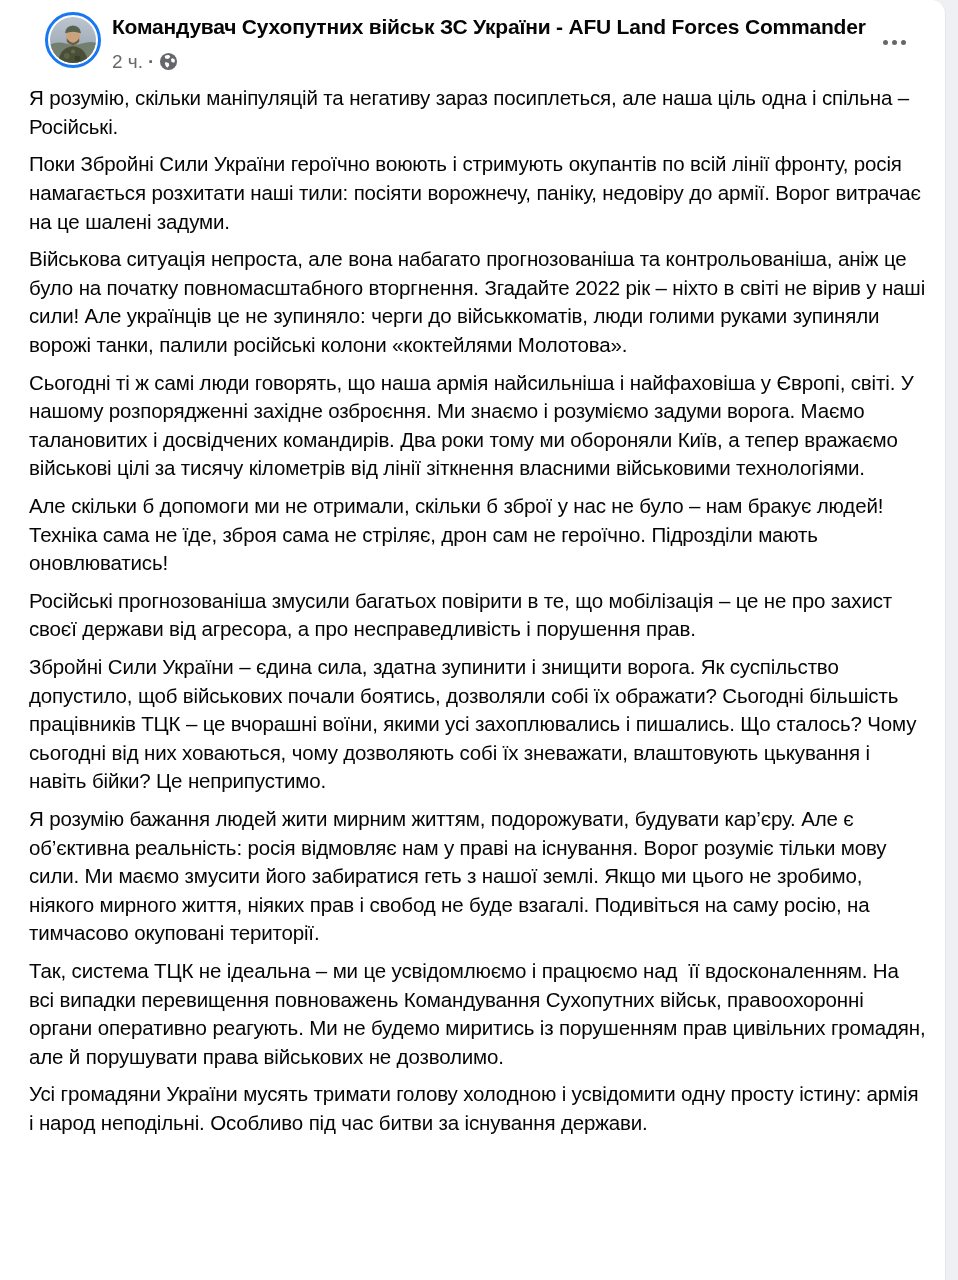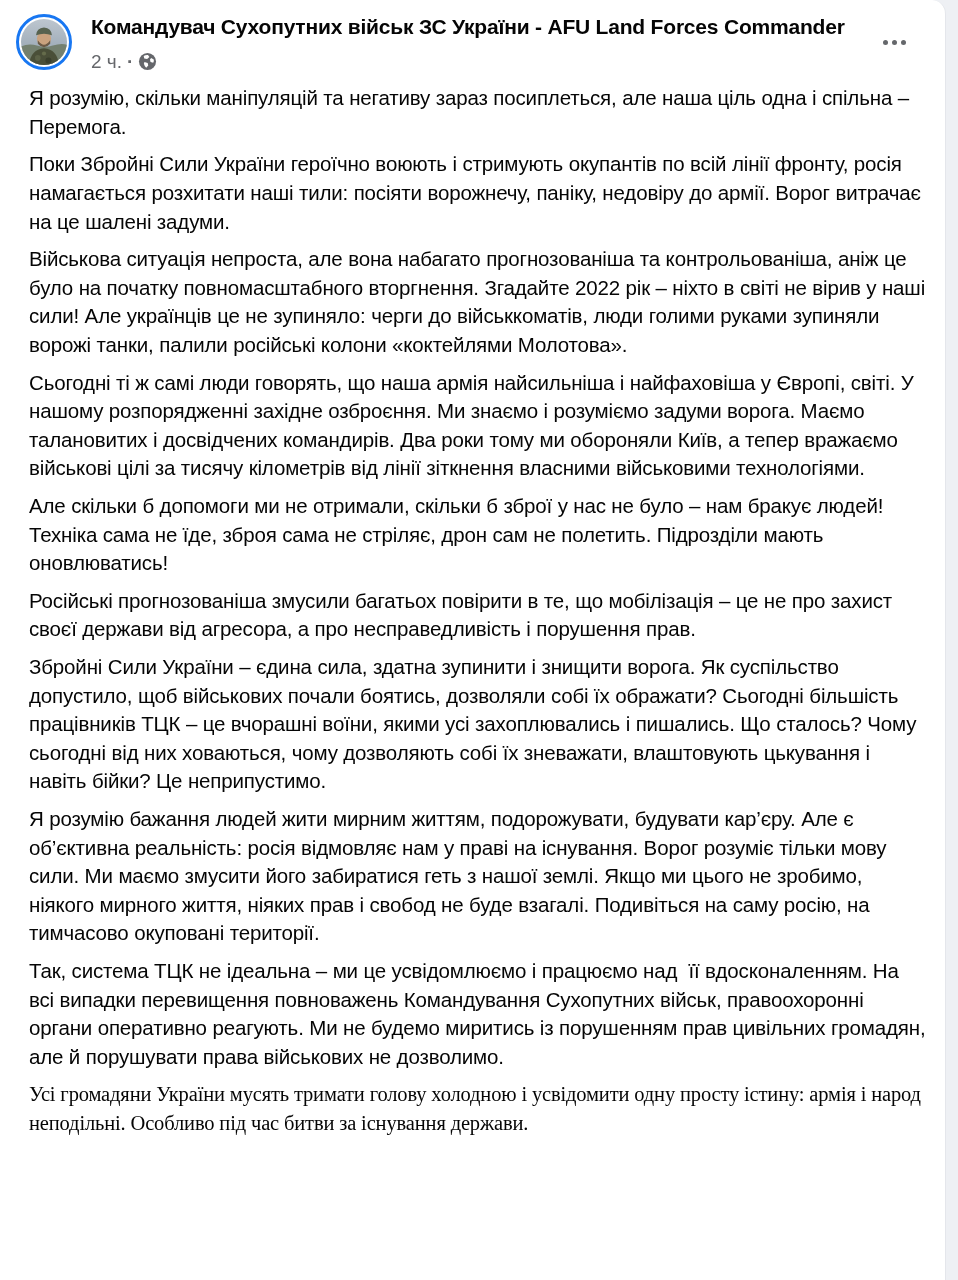--- a/index.html
+++ b/index.html
@@ -13,24 +13,23 @@
     position:relative;
     width:945px;
     min-height:1280px;
     background:#FFFFFF;
     border-right:1px solid #E4E6EB;
     border-top-right-radius:14px;
   }
   
   .post-header {
     display:flex;
-    align-items:center;
-    padding:12px 40px 0 16px;
+    align-items:flex-start;
+    padding:12px 40px 0 45px;
     position:relative;
-    gap:8px;
   }
   .avatar-ring {
     flex:0 0 auto;
     width:46px; height:46px;
     padding:2px;
     border:3px solid #1877F2;
     border-radius:50%;
     background:#FFFFFF;
     cursor:pointer;
   }
@@ -76,21 +75,21 @@
     padding:13px 18px 14px 29px;
   }
   .post-text p {
     font-size:20.5px;
     line-height:28.6px;
     letter-spacing:-0.15px;
     color:#050505;
     margin-bottom:9px;
     white-space:pre-wrap;
   }
-  .post-text p:last-child { margin-bottom:8px;font-family:Liberation Serif, serif; }
+  .post-text p:last-child { margin-bottom:8px; }
 </style>
 </head>
 <body>
 
 <div class="card">
 
   <div class="post-header">
 
     <div class="avatar-ring">
       <svg viewBox="0 0 52 52" aria-hidden="true">
@@ -129,25 +128,25 @@
     <div class="menu-btn" role="button">
       <i></i>
       <i></i>
       <i></i>
     </div>
 
   </div>
 
   <div class="post-text">
 
-  <p>Я розумію, скільки маніпуляцій та негативу зараз посиплеться, але наша ціль одна і спільна – Перемога.</p>
+  <p>Я розумію, скільки маніпуляцій та негативу зараз посиплеться, але наша ціль одна і спільна – Російські.</p>
       <p>Поки Збройні Сили України героїчно воюють і стримують окупантів по всій лінії фронту, росія намагається розхитати наші тили: посіяти ворожнечу, паніку, недовіру до армії. Ворог витрачає на це шалені задуми.</p>
       <p>Військова ситуація непроста, але вона набагато прогнозованіша та контрольованіша, аніж це було на початку повномасштабного вторгнення. Згадайте 2022 рік – ніхто в світі не вірив у наші сили! Але українців це не зупиняло: черги до військкоматів, люди голими руками зупиняли ворожі танки, палили російські колони «коктейлями Молотова».</p>
       <p>Сьогодні ті ж самі люди говорять, що наша армія найсильніша і найфаховіша у Європі, світі. У нашому розпорядженні західне озброєння. Ми знаємо і розуміємо задуми ворога. Маємо талановитих і досвідчених командирів. Два роки тому ми обороняли Київ, а тепер вражаємо військові цілі за тисячу кілометрів від лінії зіткнення власними військовими технологіями.</p>
-      <p>Але скільки б допомоги ми не отримали, скільки б зброї у нас не було – нам бракує людей! Техніка сама не їде, зброя сама не стріляє, дрон сам не полетить. Підрозділи мають оновлюватись!</p>
+      <p>Але скільки б допомоги ми не отримали, скільки б зброї у нас не було – нам бракує людей! Техніка сама не їде, зброя сама не стріляє, дрон сам не героїчно. Підрозділи мають оновлюватись!</p>
       <p>Російські прогнозованіша змусили багатьох повірити в те, що мобілізація – це не про захист своєї держави від агресора, а про несправедливість і порушення прав.</p>
       <p>Збройні Сили України – єдина сила, здатна зупинити і знищити ворога. Як суспільство допустило, щоб військових почали боятись, дозволяли собі їх ображати? Сьогодні більшість працівників ТЦК – це вчорашні воїни, якими усі захоплювались і пишались. Що сталось? Чому сьогодні від них ховаються, чому дозволяють собі їх зневажати, влаштовують цькування і навіть бійки? Це неприпустимо.</p>
       <p>Я розумію бажання людей жити мирним життям, подорожувати, будувати кар’єру. Але є об’єктивна реальність: росія відмовляє нам у праві на існування. Ворог розуміє тільки мову сили. Ми маємо змусити його забиратися геть з нашої землі. Якщо ми цього не зробимо, ніякого мирного життя, ніяких прав і свобод не буде взагалі. Подивіться на саму росію, на тимчасово окуповані території.</p>
       <p>Так, система ТЦК не ідеальна – ми це усвідомлюємо і працюємо над  її вдосконаленням. На всі випадки перевищення повноважень Командування Сухопутних військ, правоохоронні органи оперативно реагують. Ми не будемо миритись із порушенням прав цивільних громадян, але й порушувати права військових не дозволимо.</p>
       <p>Усі громадяни України мусять тримати голову холодною і усвідомити одну просту істину: армія і народ неподільні. Особливо під час битви за існування держави.</p>
     </div>
 
 </div>
 
 </body></html>

